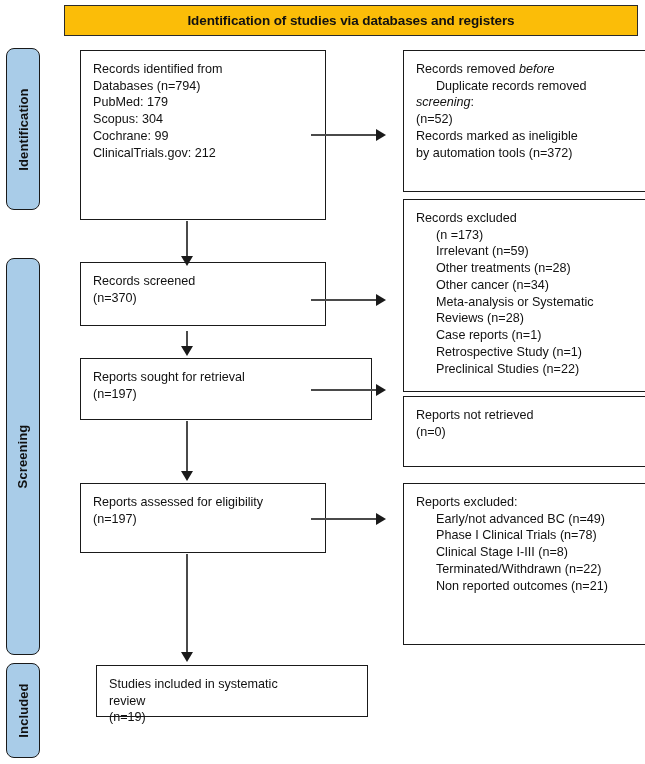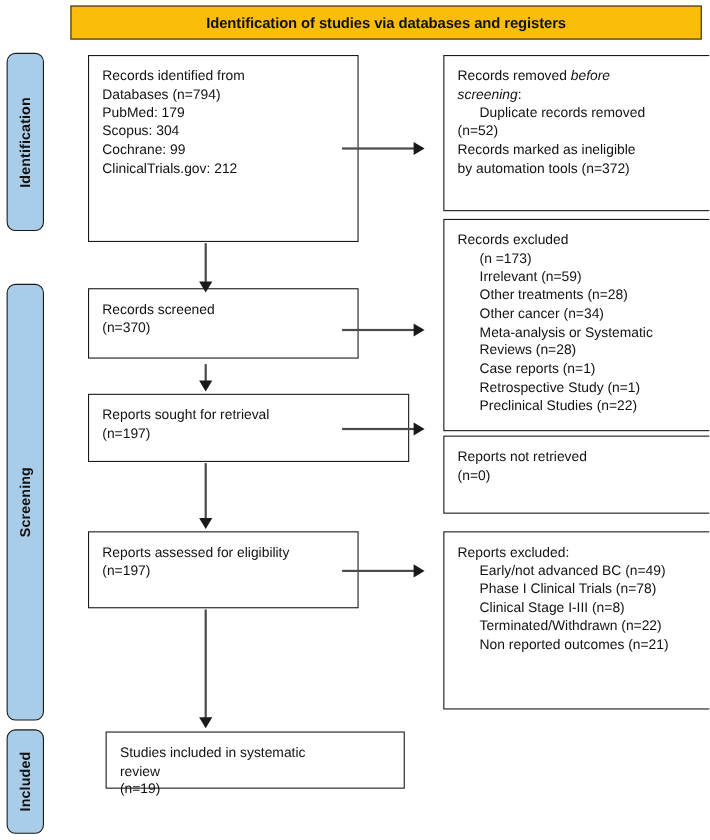--- a/index.html
+++ b/index.html
@@ -167,22 +167,22 @@
   </div>
 
   <div class="box" id="box-included">
     <div class="ln">Studies included in systematic</div>
     <div class="ln">review</div>
     <div class="ln">(n=19)</div>
   </div>
 
   <div class="box" id="box-removed">
     <div class="ln"><span>Records removed </span><em>before</em></div>
+    <div class="ln indent">Duplicate records removed</div>
     <div class="ln"><em>screening</em><span>:</span></div>
-    <div class="ln indent">Duplicate records removed</div>
     <div class="ln">(n=52)</div>
     <div class="ln">Records marked as ineligible</div>
     <div class="ln">by automation tools (n=372)</div>
   </div>
 
   <div class="box" id="box-excluded-rec">
     <div class="ln">Records excluded</div>
     <div class="ln indent">(n =173)</div>
     <div class="ln indent">Irrelevant (n=59)</div>
     <div class="ln indent">Other treatments (n=28)</div>

